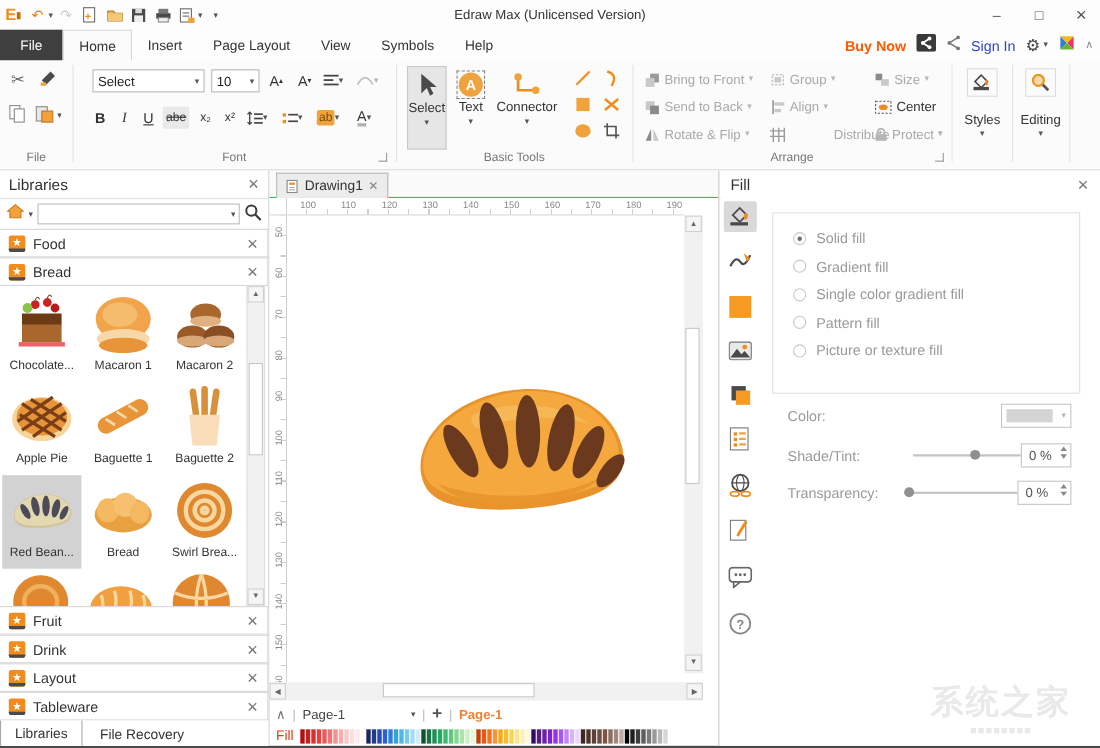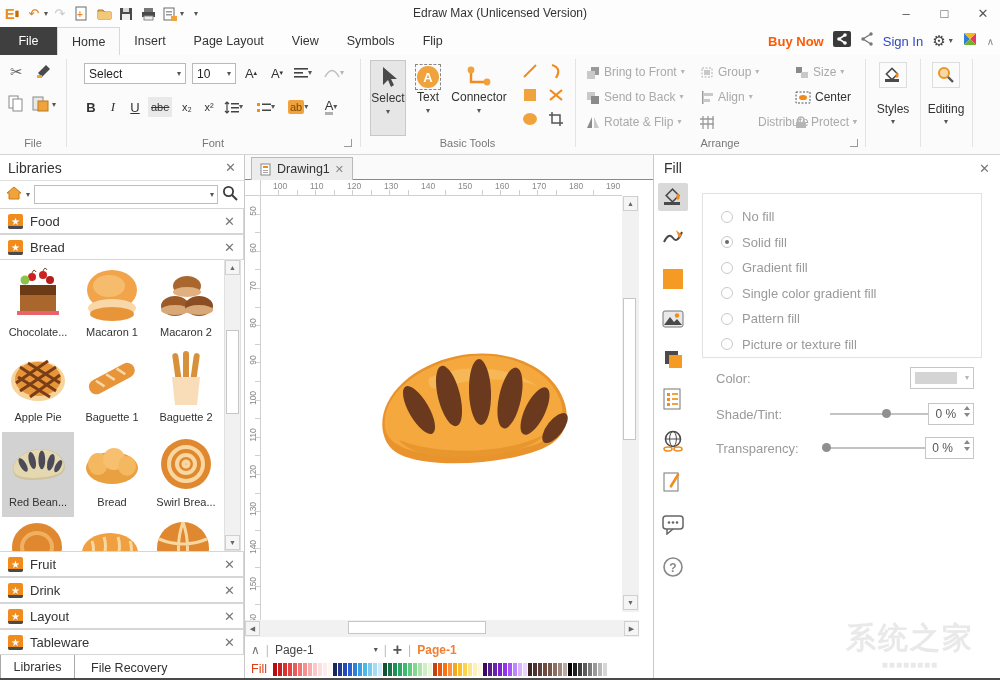--- a/index.html
+++ b/index.html
@@ -157,21 +157,21 @@
   </div>
 </div>
 
 <div id="menubar" class="abs flex">
   <span class="menutab file">File</span>
   <span class="menutab active">Home</span>
   <span class="menutab">Insert</span>
   <span class="menutab">Page Layout</span>
   <span class="menutab">View</span>
   <span class="menutab">Symbols</span>
-  <span class="menutab">Flip</span>
+  <span class="menutab">Help</span>
   <div id="menubar-right">
     <span class="buy-now">Buy Now</span>
     <span><svg width="18" height="16">
           <rect x="0" y="0" width="18" height="16" rx="2" fill="#3a3a3a"></rect>
           <path d="M12,4 L6,8 L12,12" stroke="#fff" stroke-width="1.6" fill="none"></path>
           <circle cx="12" cy="4" r="1.8" fill="#fff"></circle>
           <circle cx="6" cy="8" r="1.8" fill="#fff"></circle>
           <circle cx="12" cy="12" r="1.8" fill="#fff"></circle>
         </svg></span>
     <span><svg width="14" height="14">
@@ -823,24 +823,20 @@
     <span class="fp-icon" style="top:372px;">
         <svg width="22" height="22">
           <circle cx="11" cy="11" r="9" fill="none" stroke="#888" stroke-width="1.6"></circle>
           <text x="11" y="15.5" text-anchor="middle" font-size="12" fill="#888" font-weight="bold">?</text>
         </svg>
       </span>
   </div>
 
   <div id="fill-options">
     <div class="radio-row">
-        <span class="radio"></span>
-        <span>No fill</span>
-      </div>
-    <div class="radio-row">
         <span class="radio on"></span>
         <span>Solid fill</span>
       </div>
     <div class="radio-row">
         <span class="radio"></span>
         <span>Gradient fill</span>
       </div>
     <div class="radio-row">
         <span class="radio"></span>
         <span>Single color gradient fill</span>

